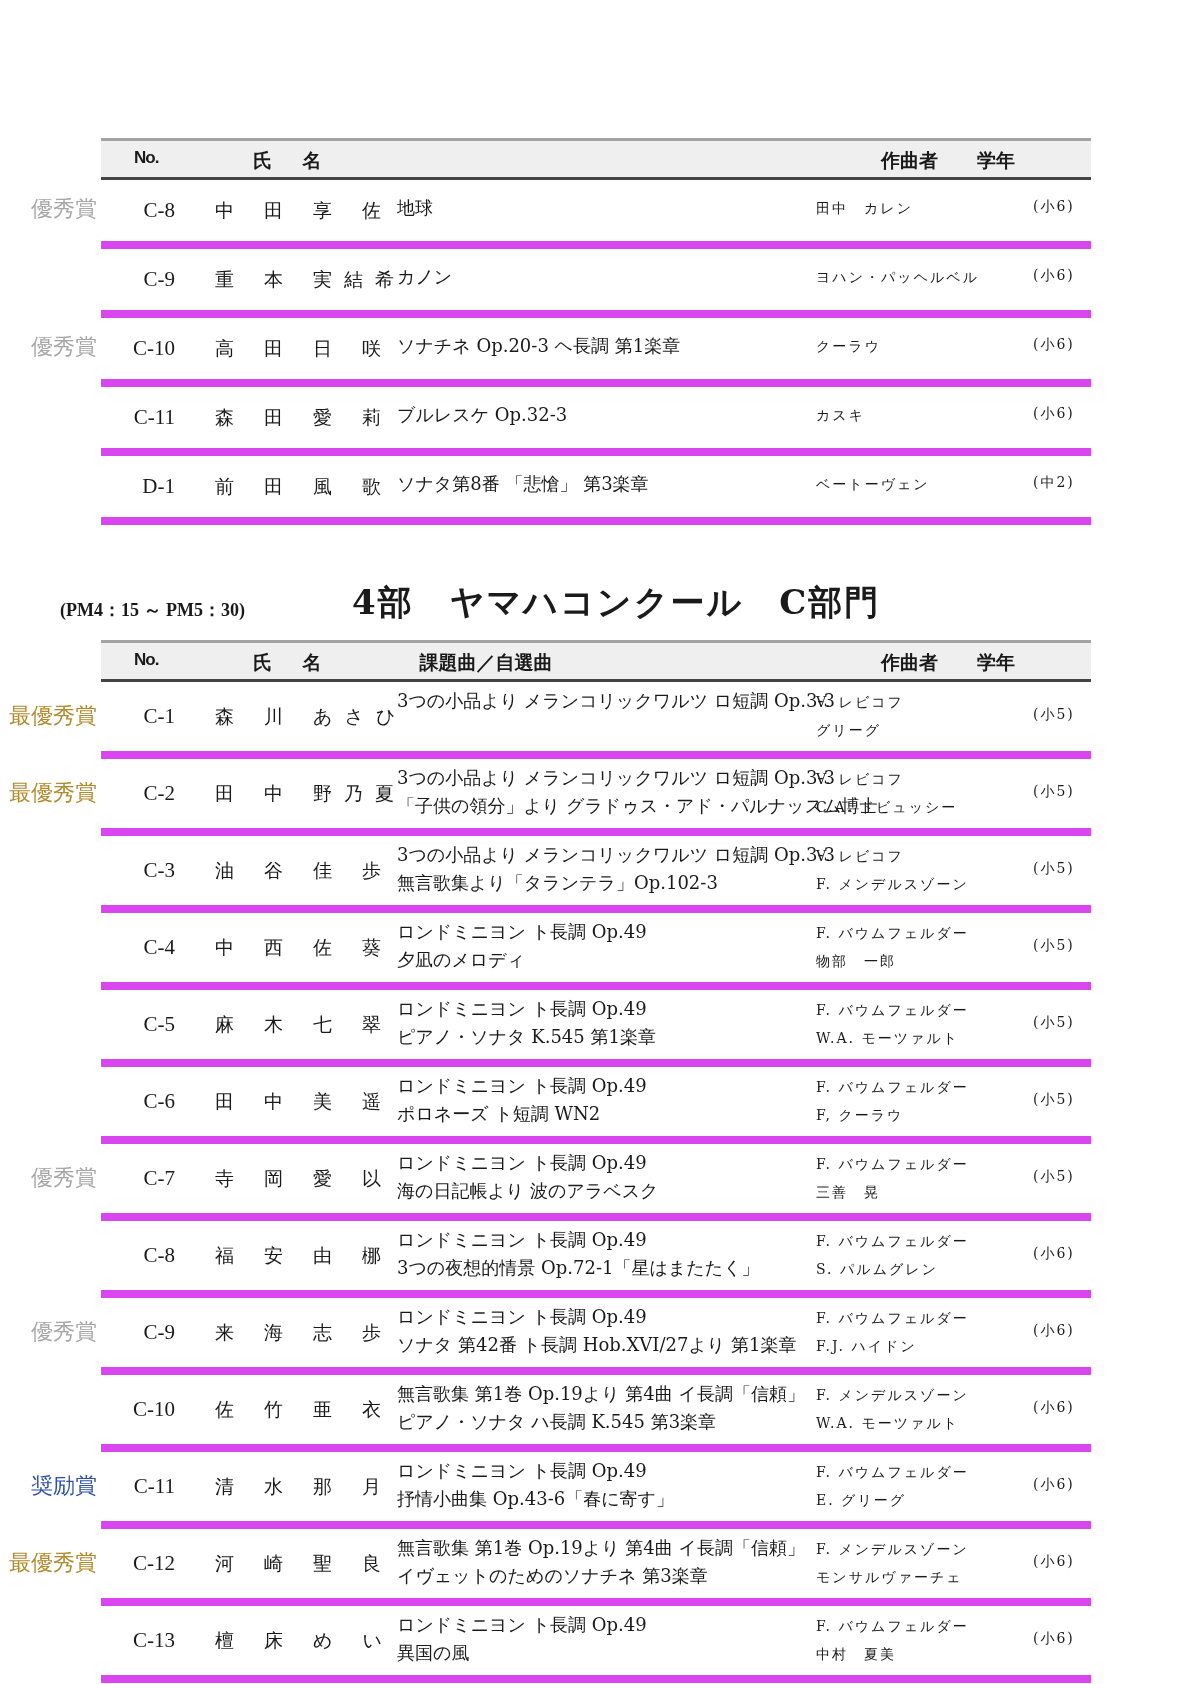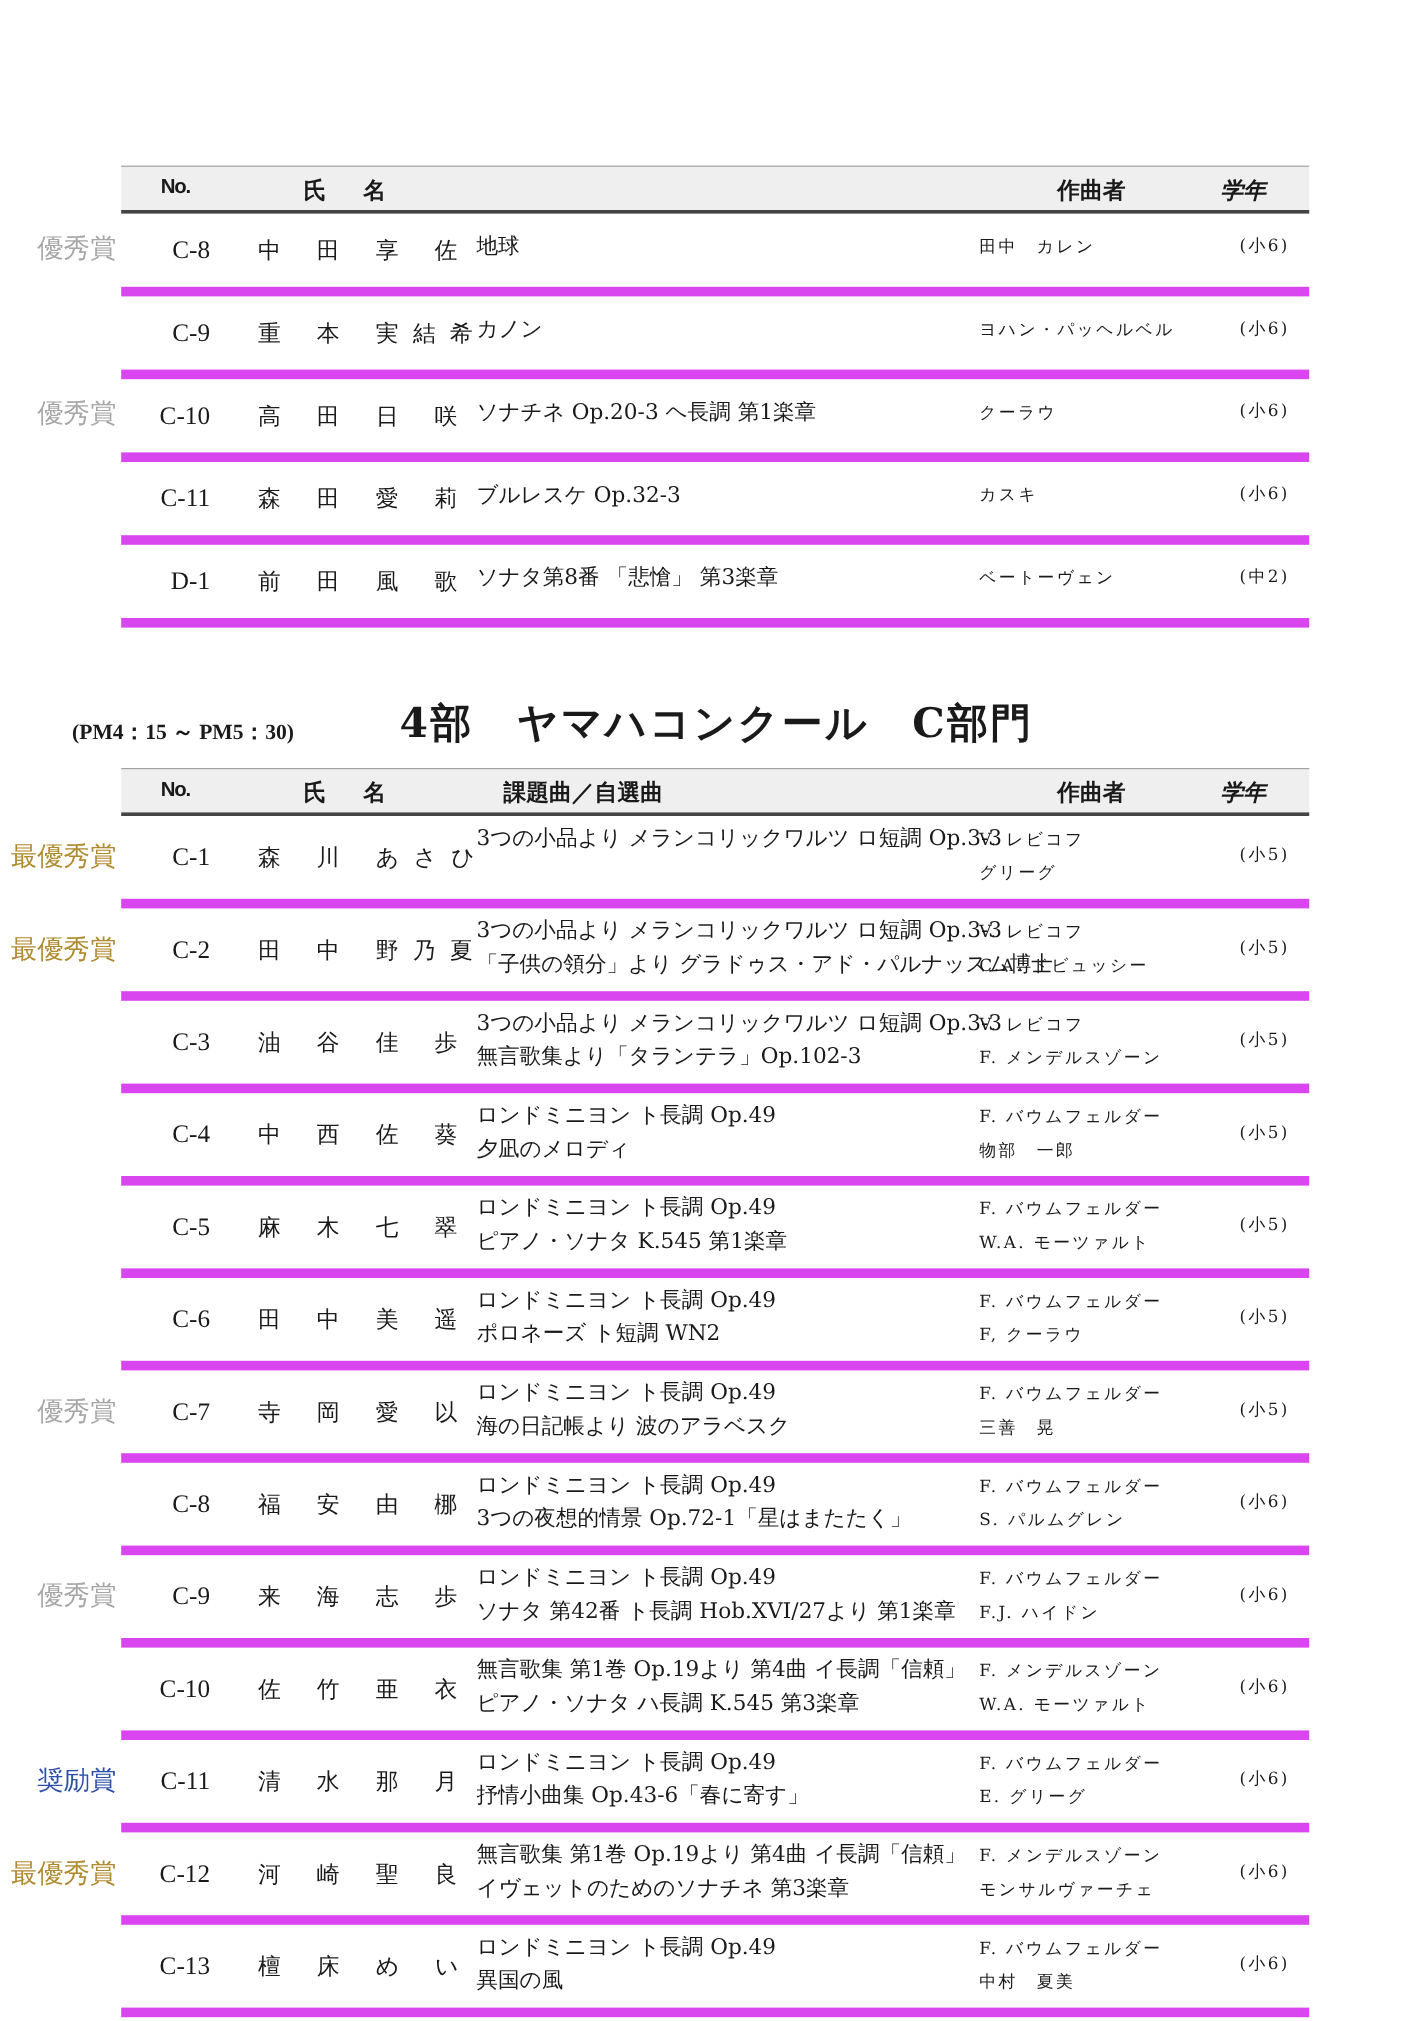--- a/index.html
+++ b/index.html
@@ -1,27 +1,27 @@
 <!DOCTYPE html>
 <html><head>
   <meta charset="utf-8">
   <style>
     html, body { margin: 0; padding: 0; background: #ffffff; }
     body { width: 1190px; height: 1684px; position: relative; overflow: hidden;
            font-family: "DejaVu Serif", "Liberation Serif", serif; color: #1a1a1a; }
     .table { position: absolute; left: 101px; width: 990px; }
-    .thead { height: 36px; background: #efefef; border-top: 1px solid #a3a3a3; border-bottom: 3px solid #444;
+    .thead { height: 36px; background: #efefef; border-top: 3px solid #a3a3a3; border-bottom: 3px solid #444;
              position: relative; font-family: "DejaVu Sans", "Liberation Sans", sans-serif; font-weight: bold; font-size: 19px; }
     .thead span { position: absolute; top: 7px; }
     .th-no { left: 33px; font-size: 17px; font-family: "Liberation Sans", sans-serif; letter-spacing: -1px; }
     .th-name { left: 152px; letter-spacing: 12px; }
     .th-piece { left: 0; width: 770px; text-align: center; }
     .th-piece2 { left: 0; width: 770px; text-align: center; }
     .th-comp { left: 780px; }
-    .th-grade { left: 916px; font-style: italic; }
+    .th-grade { left: 876px; }
     .row { position: relative; border-bottom: 8px solid #d946ef; }
     .row.h1 { height: 61px; }
     .row.h2 { height: 69px; }
     .cell { position: absolute; }
     .no { left: 18px; width: 56px; text-align: right; font-size: 21px; font-family: "Liberation Serif", serif; }
     .name { left: 114px; width: 150px; font-family: "DejaVu Sans", "Liberation Sans", sans-serif; font-size: 19px; letter-spacing: 12px; white-space: nowrap; }
     .piece { left: 296px; font-size: 18px; white-space: nowrap; line-height: 28px; }
     .comp { left: 715px; font-size: 14px; white-space: nowrap; line-height: 28px; letter-spacing: 2px; }
     .grade { left: 932px; font-size: 14px; letter-spacing: 2px; }
     .h1 .no, .h1 .name, .h1 .piece, .h1 .comp, .h1 .grade { top: 18px; }
@@ -32,21 +32,21 @@
     .h2 .piece { top: 5px; }
     .h2 .comp { top: 6px; }
     .award { position: absolute; right: 994px; font-family: "DejaVu Sans", "Liberation Sans", sans-serif; font-size: 22px; white-space: nowrap; }
     .award.excellent { color: #a6a6a6; }
     .award.encourage { color: #2c4fa8; }
     .award.best { color: #b08a2e; }
     .crown { position: absolute; left: -8px; right: -6px; top: -10px; bottom: -10px; z-index: -1; }
     .h1 .award { top: 14px; }
     .h2 .award { top: 19px; }
     .section-time { position: absolute; left: 60px; top: 598px; font-size: 18px; font-weight: bold; font-family: "Liberation Serif", serif; }
-    .section-title { position: absolute; left: 333px; top: 580px; font-size: 34px; font-weight: bold; font-family: "DejaVu Serif", serif; letter-spacing: 2px; white-space: pre; }
+    .section-title { position: absolute; left: 352px; top: 580px; font-size: 34px; font-weight: bold; font-family: "DejaVu Serif", serif; letter-spacing: 2px; white-space: pre; }
   </style>
 </head>
 <body>
 
 <div class="table" style="top:138px;">
   <div class="thead">
     <span class="th-no">No.</span>
     <span class="th-name">氏 名</span>
     <span class="th-comp">作曲者</span>
     <span class="th-grade">学年</span>

